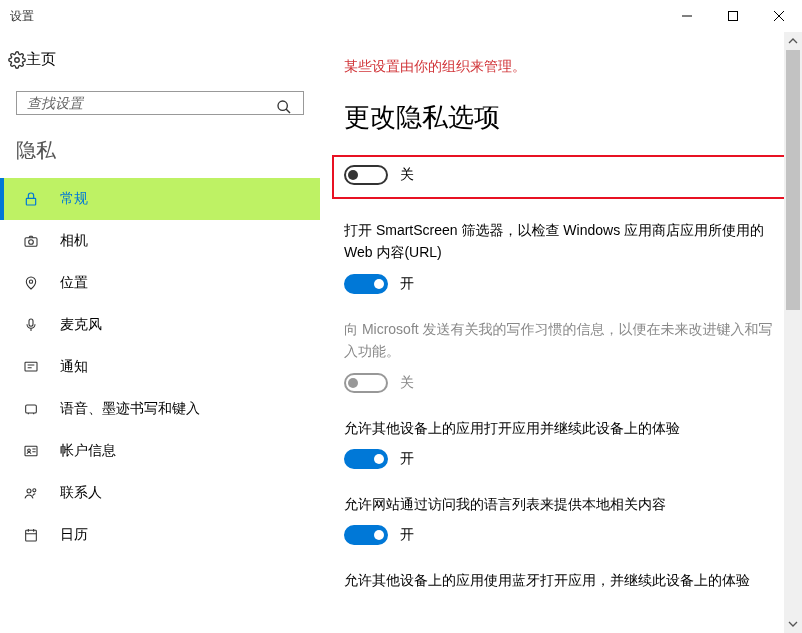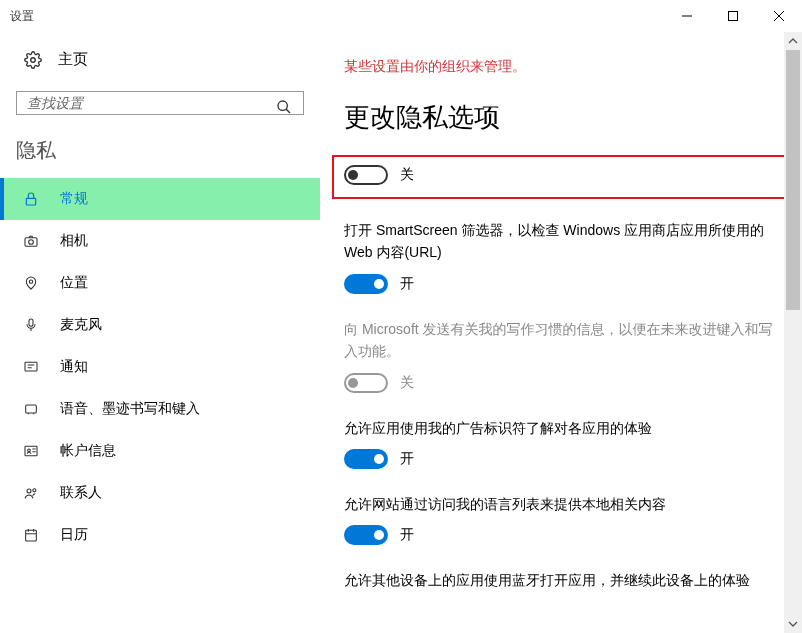--- a/index.html
+++ b/index.html
@@ -41,22 +41,22 @@
   }
   .sidebar {
     width: 320px;
     padding: 10px 0 0 0;
     overflow: hidden;
     height: 100%;
   }
   .home-row {
     display: flex;
     align-items: center;
-    padding: 8px 24px;
-    gap: 16px;
+    padding: 8px 8px;
+    gap: 0;
     font-size: 15px;
     margin-bottom: 14px;
   }
   .home-row .icon { width: 18px; height: 18px; display:flex;align-items:center;justify-content:center; }
   .search-wrap {
     margin: 0 16px 14px 16px;
     position: relative;
   }
   .search-input {
     width: 100%;
@@ -96,21 +96,21 @@
     border-left: 4px solid transparent;
   }
   .nav-item .nav-icon {
     width: 18px;
     height: 18px;
     display: flex;
     align-items: center;
     justify-content: center;
   }
   .nav-item.active {
-    background: #86efac;
+    background: #bef264;
     color: #0078d7;
     border-left: 4px solid #0078d7;
   }
   .nav-item.active .nav-icon svg { stroke: #0078d7; fill: none; }
   .main {
     flex: 1;
     padding: 26px 26px 0 24px;
     overflow: hidden;
     position: relative;
     height: 100%;
@@ -400,21 +400,21 @@
       <div class="setting-desc disabled-text">向 Microsoft 发送有关我的写作习惯的信息，以便在未来改进键入和写入功能。</div>
       <div class="toggle-row">
         <div class="switch off disabled">
             <div class="knob"></div>
           </div>
         <span class="toggle-label disabled-text">关</span>
       </div>
     </div>
 
     <div class="setting-block">
-      <div class="setting-desc">允许应用使用我的广告标识符了解对各应用的体验</div>
+      <div class="setting-desc">允许其他设备上的应用打开应用并继续此设备上的体验</div>
       <div class="toggle-row">
         <div class="switch on">
             <div class="knob"></div>
           </div>
         <span class="toggle-label">开</span>
       </div>
     </div>
 
     <div class="setting-block">
       <div class="setting-desc">允许网站通过访问我的语言列表来提供本地相关内容</div>

